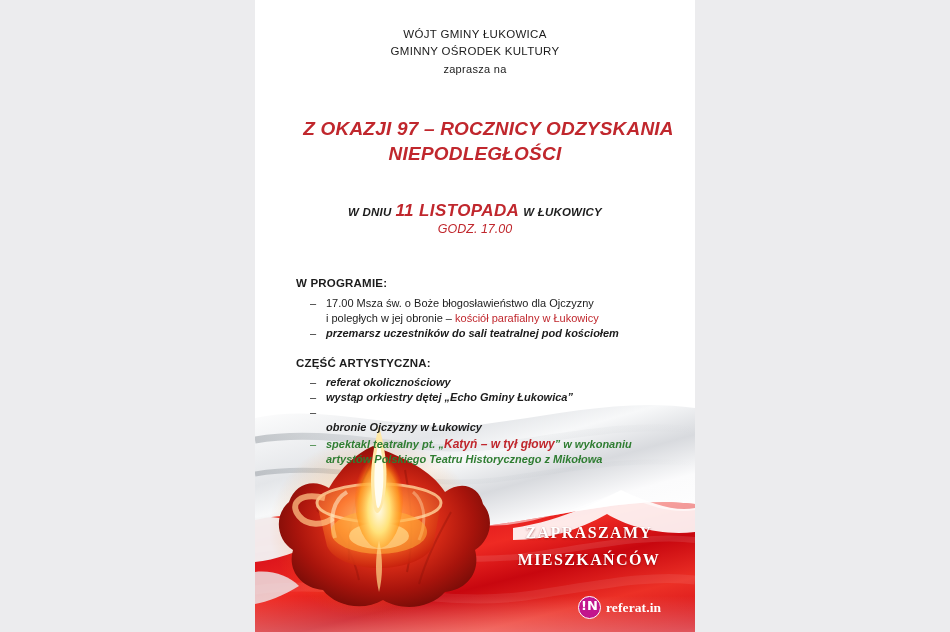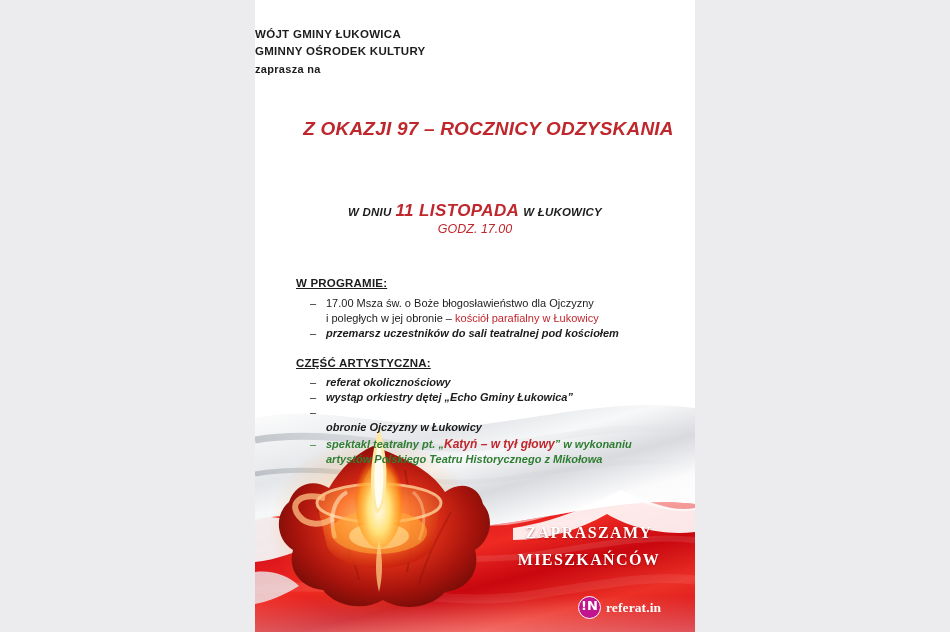--- a/index.html
+++ b/index.html
@@ -35,23 +35,23 @@
   #content {
     position: absolute;
     inset: 0;
     z-index: 6;
   }
 
   .hdr {
     position: absolute;
     left: 0;
     right: 0;
-    text-align: left;
+    text-align: center;
     color: #1c1c1c;
-    font-weight: bold;
+    font-weight: normal;
     letter-spacing: .3px;
   }
   #hdr1 { top: 28px;  font-size: 11.5px; }
   #hdr2 { top: 45px;  font-size: 11.5px; }
   #hdr3 { top: 63px;  font-size: 11px; }
 
   .title-line {
     position: absolute;
     left: 0;
     right: 0;
@@ -96,21 +96,20 @@
     color: #c0272d;
   }
 
   
   .sec-head {
     position: absolute;
     left: 41px;
     font-weight: bold;
     font-size: 11.5px;
     color: #1c1c1c;
-    text-decoration: underline;
     letter-spacing: .2px;
   }
   #ph1 { top: 277px; }
   #ph2 { top: 357px; }
 
   .bl {
     position: absolute;
     left: 55px;
     width: 378px;
     font-size: 11px;
@@ -328,20 +327,21 @@
       <span class="wm">referat.in</span>
     </div>
 
     <div id="content">
 
       <div class="hdr" id="hdr1">WÓJT GMINY  ŁUKOWICA</div>
       <div class="hdr" id="hdr2">GMINNY  OŚRODEK KULTURY</div>
       <div class="hdr" id="hdr3">zaprasza  na</div>
 
       <div class="title-line" id="t2">Z OKAZJI  97 – ROCZNICY ODZYSKANIA</div>
+      <div class="title-line" id="t3">NIEPODLEGŁOŚCI</div>
 
       <div id="dateline">
         <span class="sm">W DNIU</span><span class="big">11  LISTOPADA</span><span class="sm">W ŁUKOWICY</span>
       </div>
       <div id="timeline">GODZ. 17.00</div>
 
       <div class="sec-head" id="ph1">W PROGRAMIE:</div>
 
       <div class="bl" id="b1">
         <span class="dash">–</span>

